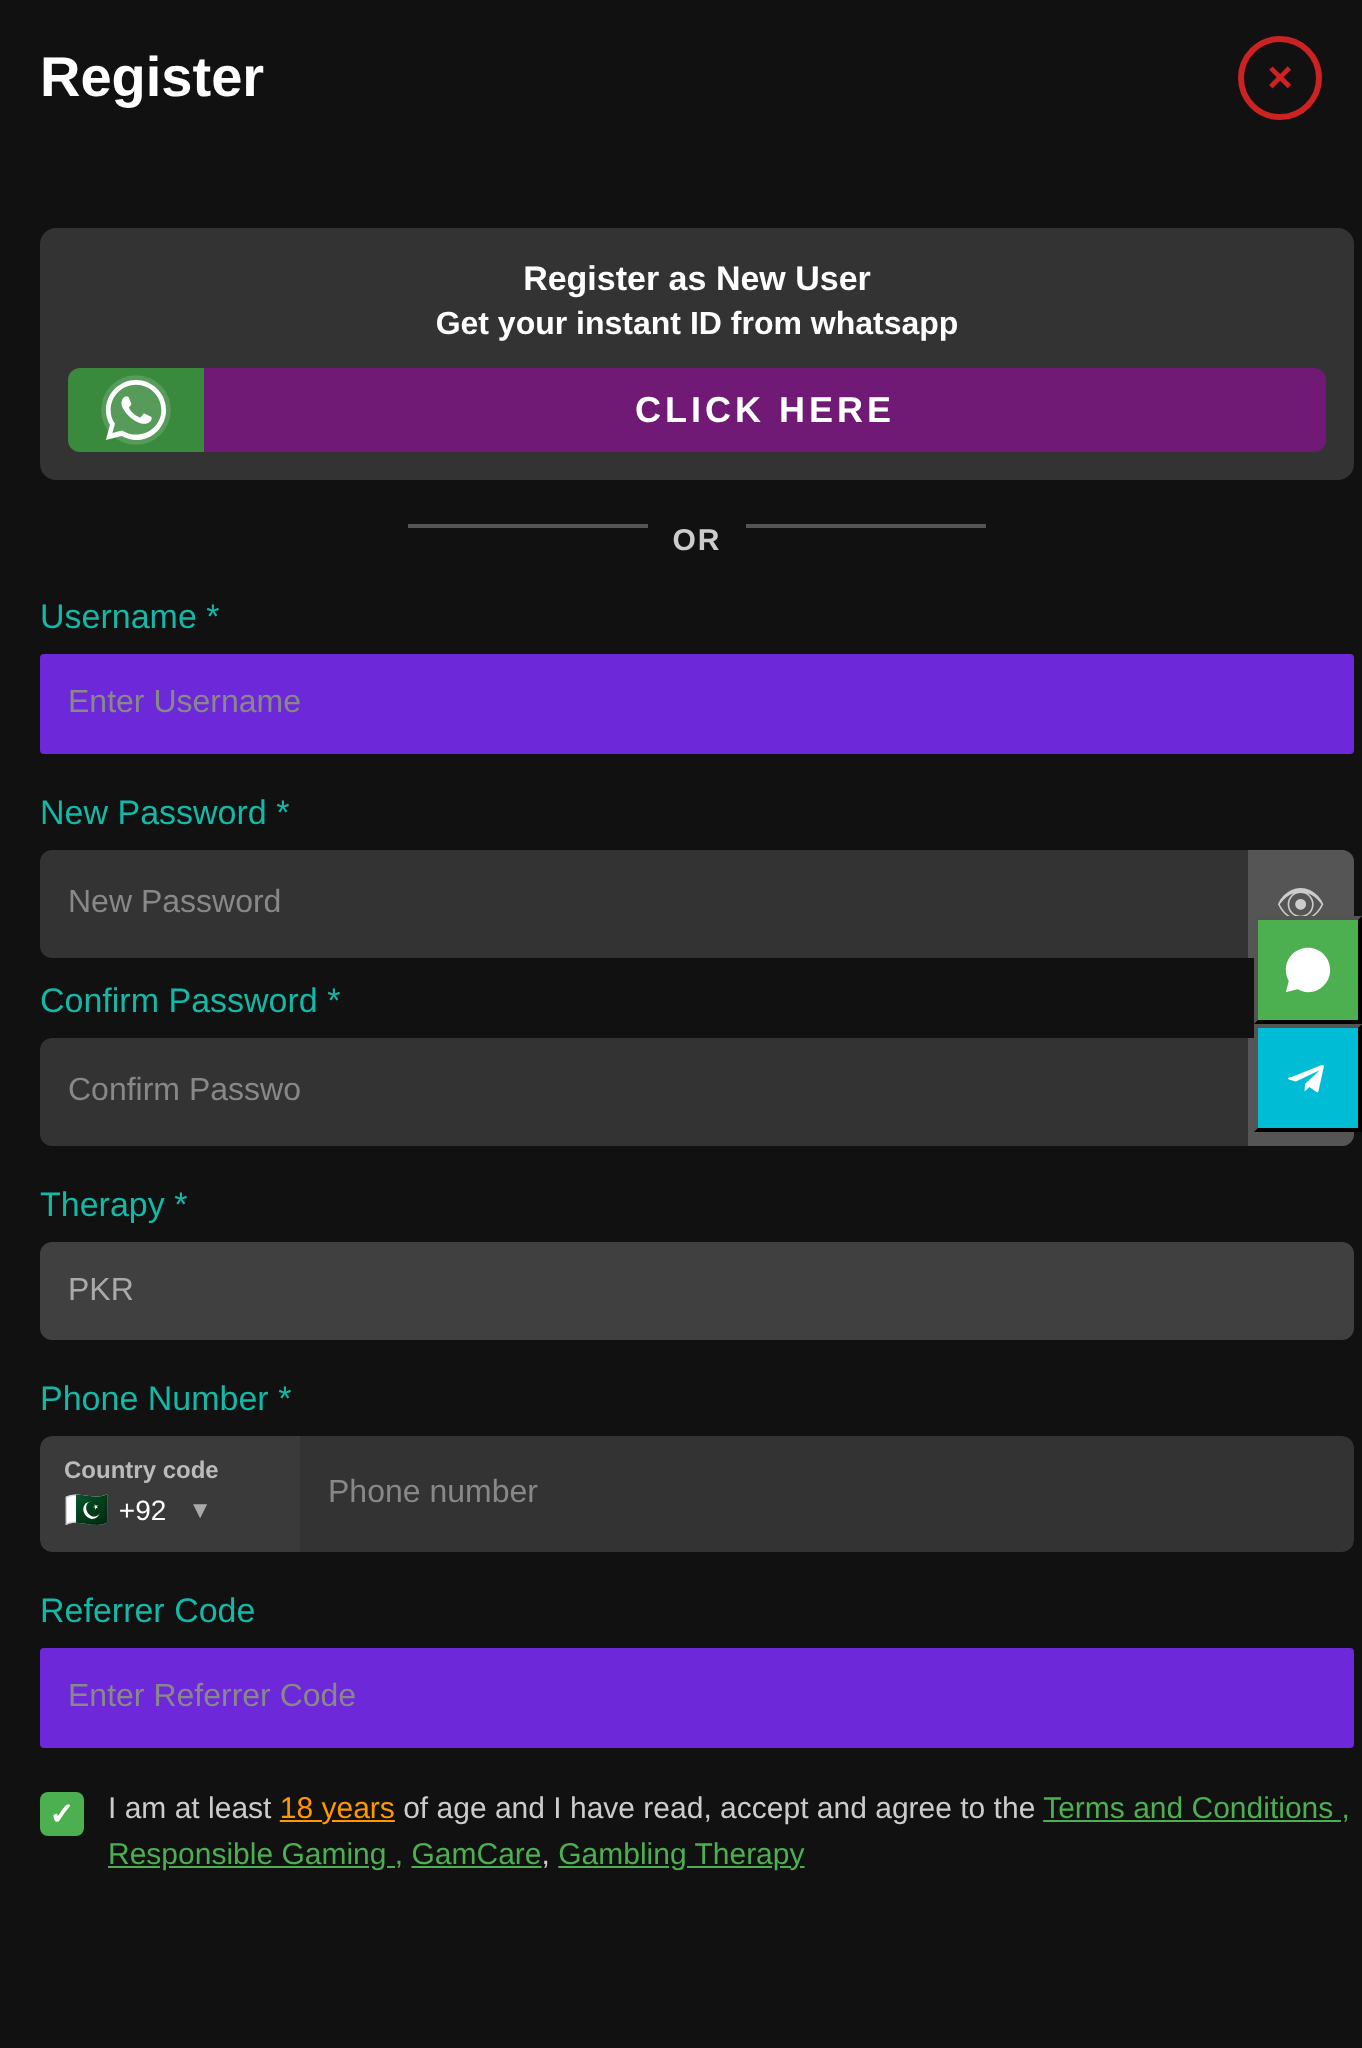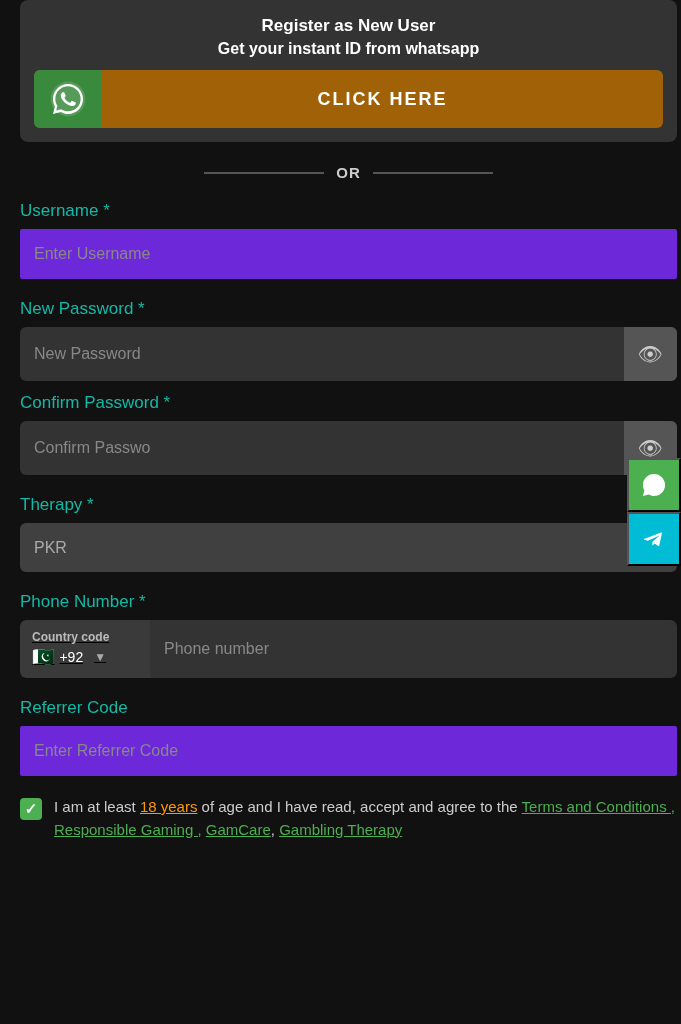--- a/index.html
+++ b/index.html
@@ -38,20 +38,21 @@
       color: #cc2222;
       font-size: 22px;
       display: flex;
       align-items: center;
       justify-content: center;
       cursor: pointer;
       font-weight: bold;
     }
     .content {
       padding: 0 4px 30px 20px;
+      margin-top: 40px;
     }
     .whatsapp-banner {
       background: #333;
       border-radius: 8px;
       padding: 16px 14px 14px 14px;
       margin-bottom: 22px;
       text-align: center;
     }
     .banner-title {
       font-size: 17px;
@@ -61,27 +62,27 @@
     }
     .banner-subtitle {
       font-size: 16px;
       font-weight: bold;
       color: #fff;
       margin-bottom: 12px;
     }
     .whatsapp-btn {
       display: flex;
       align-items: center;
-      background: #a16207;
+      background: #701a75;
       border-radius: 6px;
       border: none;
       cursor: pointer;
       width: 100%;
       overflow: hidden;
-      height: 58px;
+      height: 42px;
     }
     .whatsapp-icon-box {
       background: #3a8a3e;
       width: 68px;
       height: 58px;
       display: flex;
       align-items: center;
       justify-content: center;
       flex-shrink: 0;
     }
@@ -92,21 +93,20 @@
     .whatsapp-btn-text {
       flex: 1;
       text-align: center;
       color: #fff;
       font-size: 18px;
       font-weight: bold;
       letter-spacing: 2px;
     }
     .or-divider {
       display: flex;
-      align-items: center;
       justify-content: center;
       margin-bottom: 20px;
       gap: 12px;
     }
     .or-line {
       flex: 1;
       height: 2px;
       background: #555;
       max-width: 120px;
     }
@@ -234,21 +234,20 @@
       background: #3a3a3a;
       border: none;
       border-radius: 6px 0 0 6px;
       padding: 10px 12px;
       cursor: pointer;
       display: flex;
       flex-direction: column;
       align-items: flex-start;
       justify-content: center;
       min-width: 130px;
-      text-decoration: underline;
     }
     .checkbox-row {
       display: flex;
       align-items: flex-start;
       gap: 12px;
       margin-top: 16px;
     }
     .checkbox-custom {
       width: 22px;
       height: 22px;
@@ -303,20 +302,24 @@
       display: flex;
       align-items: center;
       justify-content: center;
       cursor: pointer;
     }
   </style>
 </head>
 <body>
 
 <div class="page-wrapper">
+  <div class="header">
+    <h1 class="header-title">Register</h1>
+    <button class="close-btn">×</button>
+  </div>
 
   <div class="content">
 
     <div class="whatsapp-banner">
       <div class="banner-title">Register as New User</div>
       <div class="banner-subtitle">Get your instant ID from whatsapp</div>
       <button class="whatsapp-btn">
         <div class="whatsapp-icon-box">
           <svg class="whatsapp-icon-svg" viewBox="0 0 48 48" fill="none">
             <circle cx="24" cy="24" r="22" fill="#fff" opacity="0.15"></circle>

